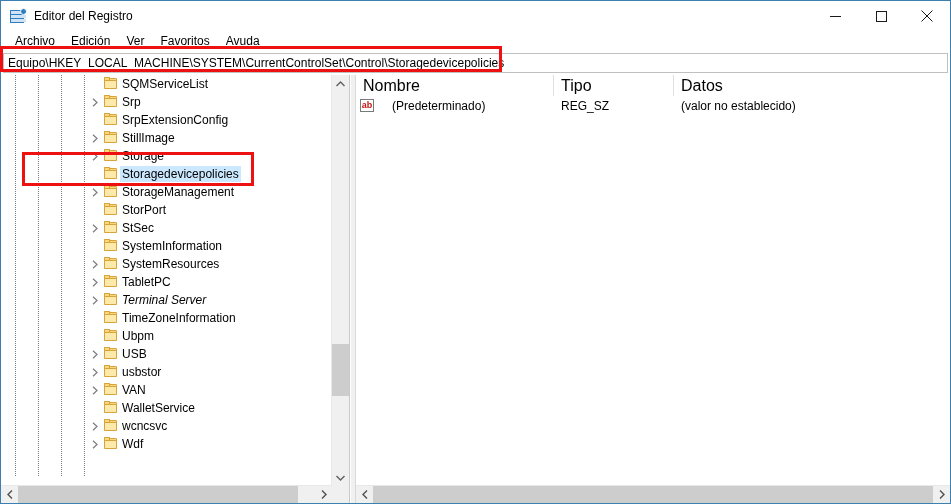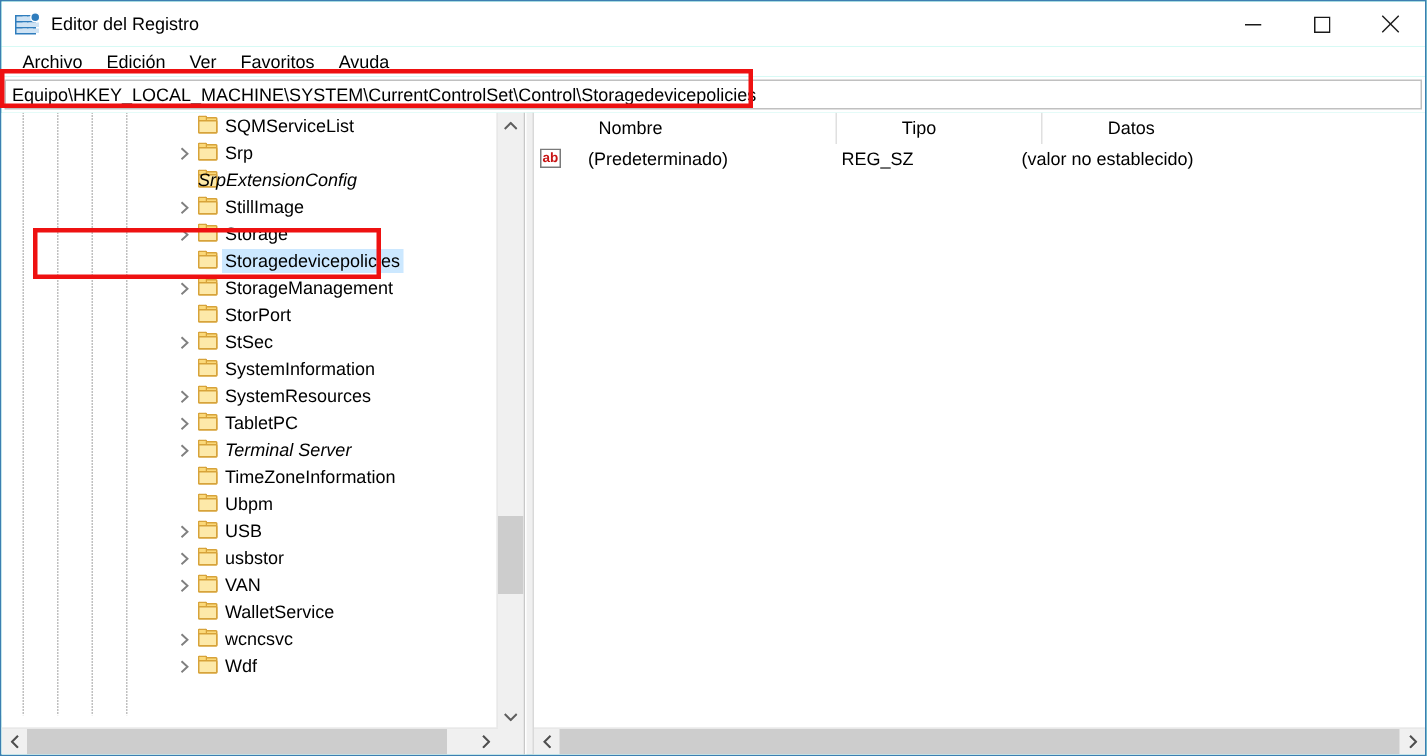--- a/index.html
+++ b/index.html
@@ -175,21 +175,20 @@
     height: 402px;
     overflow: hidden;
     background: #ffffff;
   }
   .tree-row {
     height: 18px;
     position: relative;
     white-space: nowrap;
     display: flex;
     align-items: center;
-    margin-left: 28px;
   }
   .tree-row .chev {
     position: absolute;
     width: 16px; height: 18px;
     display: flex; align-items: center; justify-content: center;
   }
   .tree-row .folder {
     position: absolute;
     width: 16px; height: 14px;
   }
@@ -305,29 +304,28 @@
   #list-header {
     position: absolute;
     left: 0; top: 0;
     right: 0;
     height: 21px;
     background: #ffffff;
     border-bottom: 1px solid #e0e0e0;
     display: flex;
   }
   .col-head {
-    font-size: 12px;
+    font-size: 16px;
     color: #000000;
     line-height: 21px;
     padding-left: 7px;
     box-sizing: border-box;
     border-right: 1px solid #e0e0e0;
     white-space: nowrap;
     overflow: hidden;
-    margin-left: 36px;
   }
   #list-body {
     position: absolute;
     left: 0; top: 21px;
     right: 0; bottom: 17px;
     background: #ffffff;
     overflow: hidden;
   }
   .list-row {
     height: 20px;
@@ -446,21 +444,21 @@
               <span class="chev" style="left: 86px;">
                 <svg width="6" height="9" viewBox="0 0 6 9">
                   <path d="M1 0.8 L5 4.5 L1 8.2" fill="none" stroke="#808080" stroke-width="1.3"></path>
                 </svg>
               </span>
               <span class="folder" style="left: 102px;"><span class="fold"><span class="back"></span><span class="tab"></span><span class="front"></span></span></span>
               <span class="label" style="left: 119px;">Srp</span>
             </div>
             <div class="tree-row">
               <span class="folder" style="left: 102px;"><span class="fold"><span class="back"></span><span class="tab"></span><span class="front"></span></span></span>
-              <span class="label" style="left: 101px; font-style: italic;">SrpExtensionConfig</span>
+              <span class="label" style="left: 119px;">SrpExtensionConfig</span>
             </div>
             <div class="tree-row">
               <span class="chev" style="left: 86px;">
                 <svg width="6" height="9" viewBox="0 0 6 9">
                   <path d="M1 0.8 L5 4.5 L1 8.2" fill="none" stroke="#808080" stroke-width="1.3"></path>
                 </svg>
               </span>
               <span class="folder" style="left: 102px;"><span class="fold"><span class="back"></span><span class="tab"></span><span class="front"></span></span></span>
               <span class="label" style="left: 119px;">StillImage</span>
             </div>

